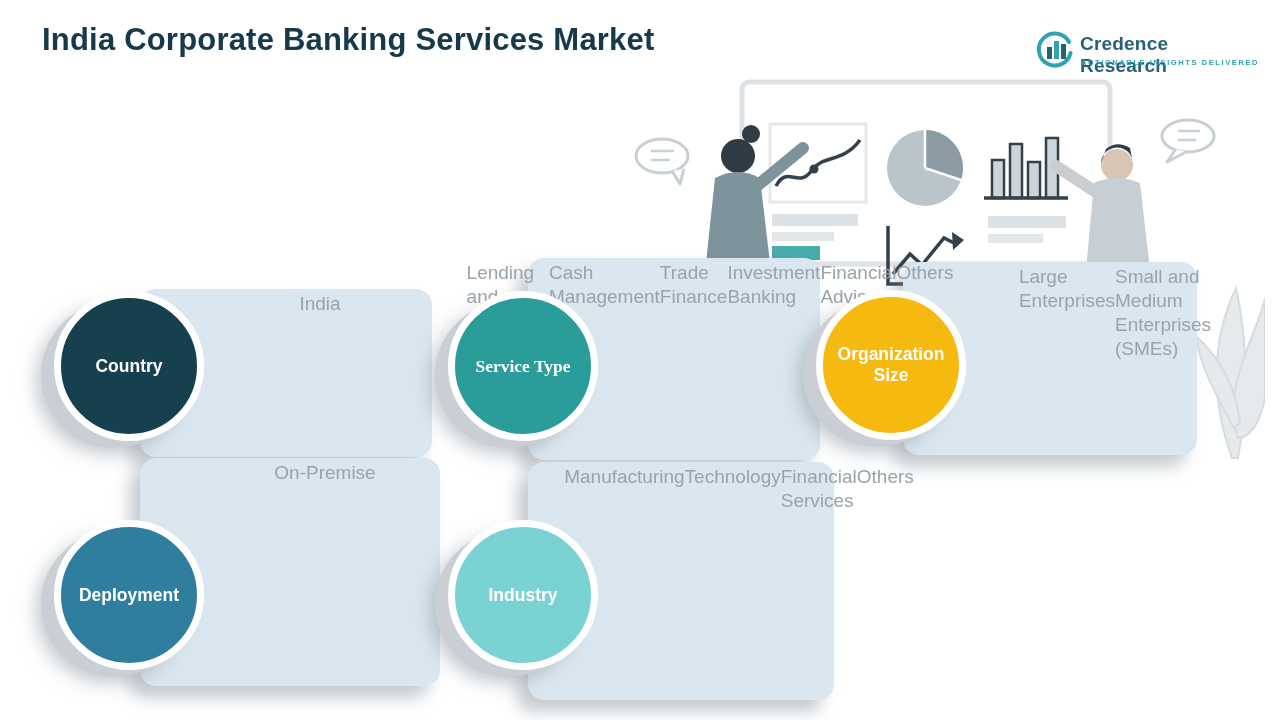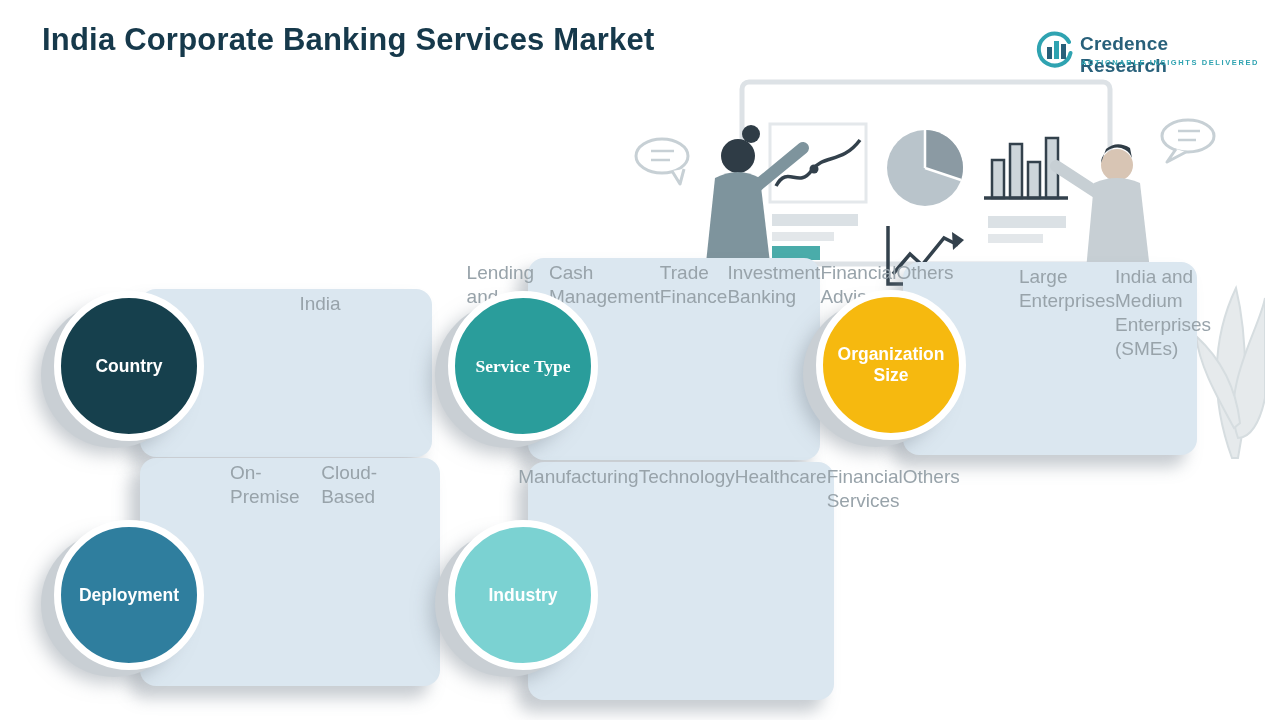--- a/index.html
+++ b/index.html
@@ -176,39 +176,37 @@
       <div class="item">Financial Advisory</div>
       <div class="item">Others</div>
     </div>
     <div class="circle" id="service-circle" style="background-color: rgb(42, 157, 155);">Service Type</div>
   </div>
 
   <div>
     <div class="panel" id="orgsize-panel" style="background-color: rgb(219, 231, 240);"></div>
     <div class="items" id="orgsize-items">
       <div class="item">Large Enterprises</div>
-      <div class="item">India and Medium Enterprises (SMEs)</div>
+      <div class="item">Small and Medium Enterprises (SMEs)</div>
     </div>
     <div class="circle" id="orgsize-circle" style="background-color: rgb(246, 185, 15);">Organization Size</div>
   </div>
 
   <div>
     <div class="panel" id="deployment-panel" style="background-color: rgb(219, 231, 240);"></div>
     <div class="items" id="deployment-items">
       <div class="item">On-Premise</div>
-      <div class="item">Cloud-Based</div>
     </div>
     <div class="circle" id="deployment-circle" style="background-color: rgb(47, 126, 158);">Deployment</div>
   </div>
 
   <div>
     <div class="panel" id="industry-panel" style="background-color: rgb(219, 231, 240);"></div>
     <div class="items" id="industry-items">
       <div class="item">Manufacturing</div>
       <div class="item">Technology</div>
-      <div class="item">Healthcare</div>
       <div class="item">Financial Services</div>
       <div class="item">Others</div>
     </div>
     <div class="circle" id="industry-circle" style="background-color: rgb(123, 210, 210);">Industry</div>
   </div>
 
 </div>
 
 </body></html>

